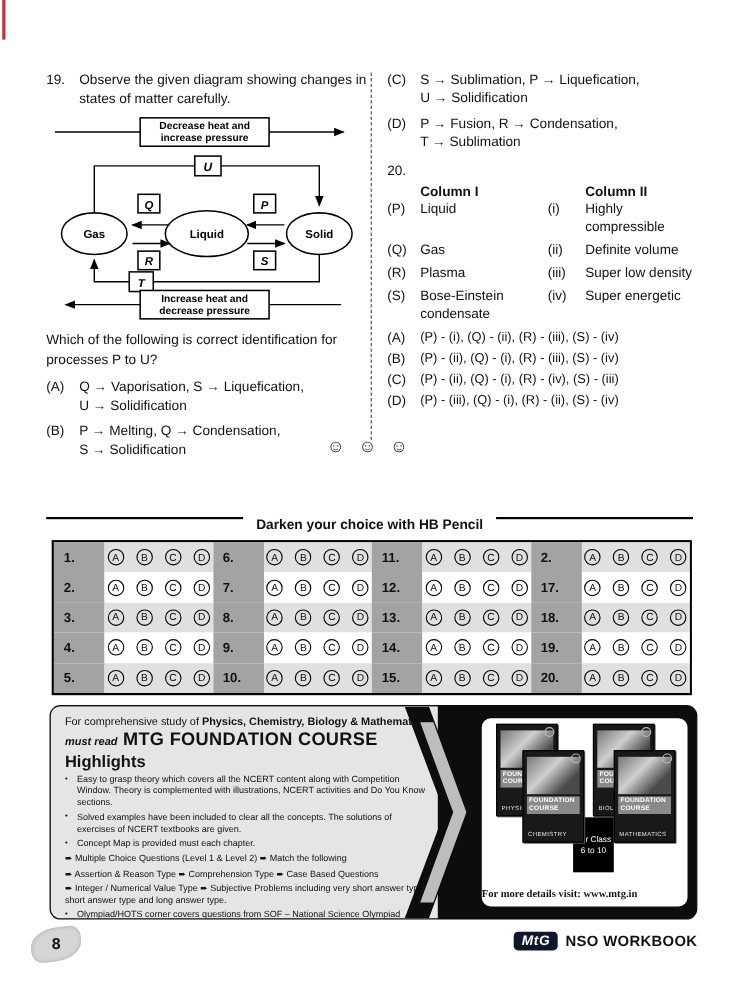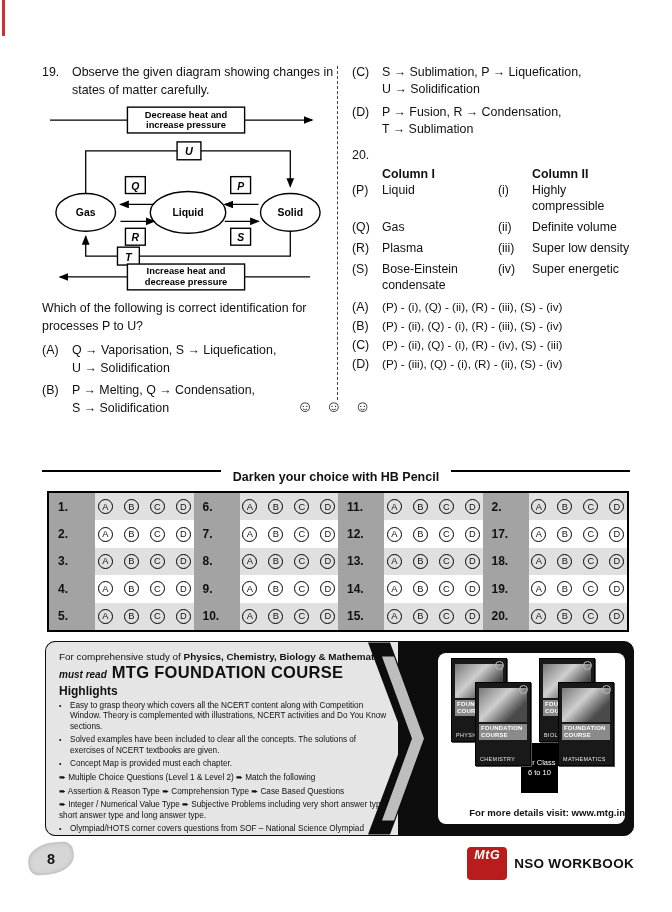--- a/index.html
+++ b/index.html
@@ -49,44 +49,44 @@
   .bubble { width:15px; height:15px; border:1.2px solid #000; border-radius:50%; display:inline-flex; align-items:center; justify-content:center; font-size:9.3px; background:transparent; }
 
   
   .ad { position:absolute; left:45px; top:641px; width:589px; height:195px; border-radius:10px; overflow:hidden; background:#0d0d0d; border:1.5px solid #0d0d0d; display:flex; }
   .ad-left { width:352px; flex:none; background:#e5e5e5; padding:9px 8px 6px 13px; position:relative; z-index:1; }
   .ad-intro { font-size:9.9px; margin-bottom:1px; white-space:nowrap; }
   .ad-intro b { font-weight:bold; }
   .ad-titleline { margin-bottom:2px; white-space:nowrap; }
   .must-read { font-weight:bold; font-style:italic; font-size:10px; margin-right:5px; }
   .course-title { font-weight:bold; font-size:16.5px; letter-spacing:.3px;text-align:right; }
-  .highlights-label { font-weight:bold; font-size:12px; margin:1px 0 3px; }
+  .highlights-label { font-weight:bold; font-size:15px; margin:1px 0 3px; }
   .ad-bullet { display:flex; font-size:8.2px; line-height:1.27; margin-bottom:3.2px; }
   .ad-marker { width:11px; flex:none; font-size:7px; padding-top:1px; }
   .ad-bullet.no-marker { padding-left:0; }
   .ad-right { flex:1; position:relative; background:#0d0d0d; }
   .chevrons { position:absolute; left:-30px; top:0; height:100%; z-index:2; }
   .books-panel { position:absolute; left:40px; top:11px; right:8px; bottom:11px; background:#fff; border-radius:8px; z-index:1; }
   .book { position:absolute; width:56px; height:84px; background:#191919; border:1px solid #000; box-shadow:1px 1px 0 #555; }
   .book-img { height:34px; margin:5px 3px 0; background:linear-gradient(135deg,#777 0%,#cfcfcf 40%,#4a4a4a 75%); }
   .book-band { margin:2px 3px 0; background:#8a8a8a; color:#fff; font-weight:bold; font-size:6px; line-height:1.15; padding:1px 2px; letter-spacing:.2px; }
   .book-subject { position:absolute; left:4px; bottom:3px; font-size:5.4px; color:#e8e8e8; letter-spacing:.4px; }
   .book::after { content:""; position:absolute; top:2px; right:2px; width:7px; height:7px; border:1px solid #bbb; border-radius:50%; }
   .book-0 { left:13px; top:5px; }
   .book-2 { left:101px; top:5px; }
   .book-1 { left:37px; top:29px; z-index:3; }
   .book-3 { left:120px; top:29px; z-index:3; }
   .class-badge { position:absolute; left:83px; top:90px; width:37px; height:50px; background:#000; color:#fff; font-size:7.5px; text-align:center; display:flex; align-items:center; justify-content:center; line-height:1.35; z-index:2; padding:2px; }
-  .ad-details { position:absolute; left:0; bottom:6px; width:100%; text-align:right; font-size:9.6px; font-weight:bold; color:#111; }
+  .ad-details { position:absolute; left:0; bottom:6px; width:100%; text-align:left; font-size:9.6px; font-weight:bold; color:#111;font-family:Liberation Serif, serif; }
 
   
   .footer-leaf { position:absolute; left:28px; top:843px; width:46px; height:31px; background:#d6d6d6; border-radius:55% 10px 55% 10px; transform:rotate(-6deg); display:flex; align-items:center; justify-content:center; box-shadow:inset 0 0 4px #aaa; }
   .leaf-num { font-weight:bold; font-size:14.5px; transform:rotate(6deg); }
   .footer-brand { position:absolute; right:38px; top:847px; display:flex; align-items:center; }
-  .mtg-logo { background:#b91c1c; color:#fff; font-weight:bold; font-style:italic; font-size:12.5px; padding:1px 7px 18px; border-radius:4px; letter-spacing:.5px; }
+  .mtg-logo { background:#0f172a; color:#fff; font-weight:bold; font-style:italic; font-size:12.5px; padding:1px 7px 2px; border-radius:4px; letter-spacing:.5px; }
   .brand-text { font-weight:bold; font-size:13.5px; margin-left:7px; letter-spacing:.3px; }
 
   svg text { font-family:"Liberation Sans", sans-serif; }
 </style>
 </head>
 <body>
 
 <div class="page">
 
   <div class="red-mark"></div>

